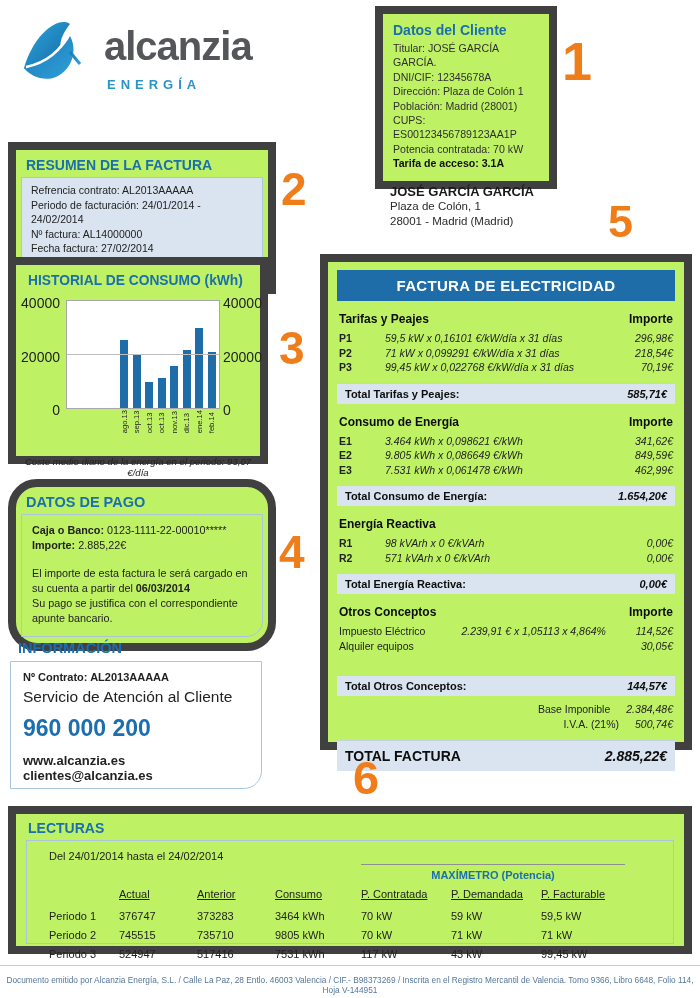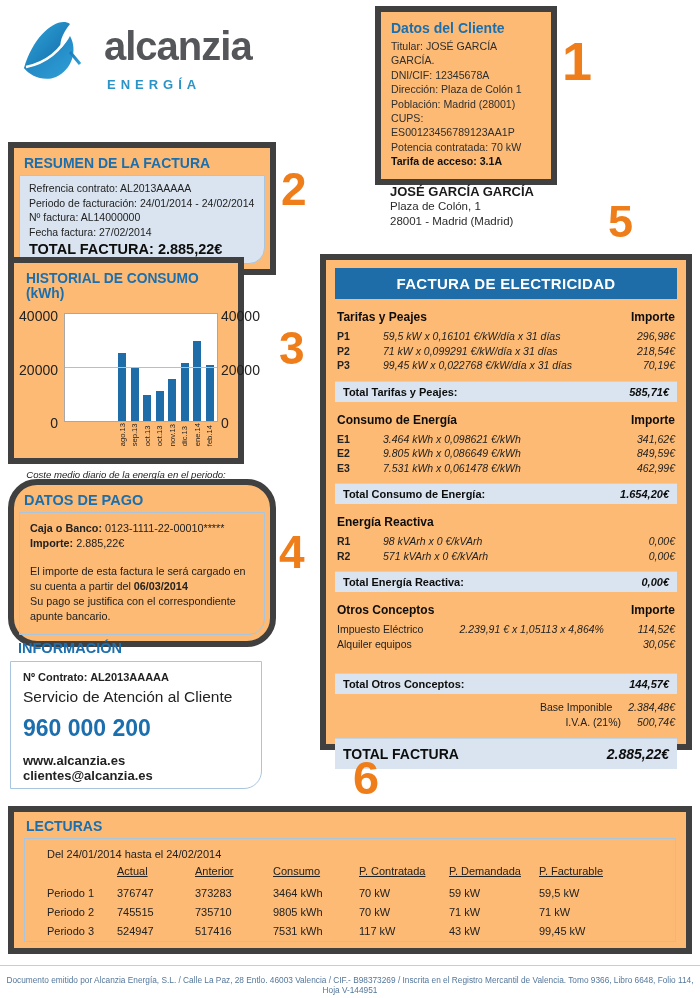--- a/index.html
+++ b/index.html
@@ -1,21 +1,21 @@
 <!DOCTYPE html>
 <html><head>
 <meta charset="utf-8">
 <style>
   html,body{margin:0;padding:0;}
   body{
     width:700px;height:998px;position:relative;background:#fff;
     font-family:"Liberation Sans",sans-serif;color:#333;overflow:hidden;
   }
   .abs{position:absolute;box-sizing:border-box;}
-  .obox{border:6px solid #404040;background:#fdba74;}
+  .obox{border:8px solid #404040;background:#bef264;}
   .blue-title{color:#1B6FAE;font-weight:bold;font-size:14px;}
   .annot{position:absolute;color:#EE7D1A;font-weight:bold;line-height:1;}
 
   
   .logo{left:16px;top:12px;display:flex;align-items:flex-start;}
   .brand-text{margin-left:6px;margin-top:14px;}
   .brand-name{font-size:40px;font-weight:bold;color:#55565A;letter-spacing:-1px;line-height:1;}
   .brand-tagline{font-size:13px;font-weight:bold;color:#2B93C6;letter-spacing:5px;margin-top:11px;margin-left:3px;}
 
   
@@ -30,21 +30,21 @@
   .inner-blue{background:#D9E4F0;border:1px solid #A9C6DE;border-radius:0 0 16px 0;margin:1px 5px 5px;padding:5px 9px 6px;}
   .sum-row{font-size:10.5px;line-height:14.6px;color:#222;}
   .sum-total{font-size:14.5px;font-weight:bold;color:#0d0d0d;margin-top:2px;}
 
   
   .addr{left:390px;top:184px;}
   .addr-name{font-weight:bold;font-size:13px;color:#1a1a1a;}
   .addr-line{font-size:11.5px;line-height:15px;color:#2b2b2b;}
 
   
-  .history-box{left:8px;top:257px;width:236px;height:207px;padding:8px 0 0 0;}
+  .history-box{left:8px;top:257px;width:260px;height:207px;padding:8px 0 0 0;}
   .history-box .blue-title{padding:0 12px 2px;font-size:13.8px;}
   .chart-area{position:relative;height:158px;}
   .plot{position:absolute;left:50px;top:10px;width:152px;height:107px;border:1px solid #a8a8a8;background:#fff;}
   .gridline{position:absolute;left:0;right:0;border-top:1px solid #bdbdbd;height:0;}
   .bars{position:absolute;left:53px;right:3px;top:0;bottom:0;display:flex;align-items:flex-end;justify-content:space-between;}
   .bar{width:8px;background:#1E6CA8;}
   .ytick{position:absolute;font-size:14px;color:#222;}
   .ytick.left{left:2px;width:42px;text-align:right;}
   .ytick.right{left:207px;width:42px;text-align:left;}
   .xlabels{position:absolute;left:104px;top:120px;width:96px;display:flex;justify-content:space-between;}
@@ -351,20 +351,21 @@
     <span>TOTAL FACTURA</span>
     <span class="amt">2.885,22€</span>
   </div>
 </div>
 <div class="annot n6">6</div>
 
 <div class="abs obox lecturas-box">
   <div class="blue-title">LECTURAS</div>
   <div class="lect-inner">
     <div class="lect-date">Del 24/01/2014 hasta el 24/02/2014</div>
+    <div class="max-band">MAXÍMETRO (Potencia)</div>
     <div class="rgrid readings-header">
         <span class="rcell"></span>
         <span class="rcell head">Actual</span>
         <span class="rcell head">Anterior</span>
         <span class="rcell head">Consumo</span>
         <span class="rcell head">P. Contratada</span>
         <span class="rcell head">P. Demandada</span>
         <span class="rcell head">P. Facturable</span>
       </div>
     <div>

